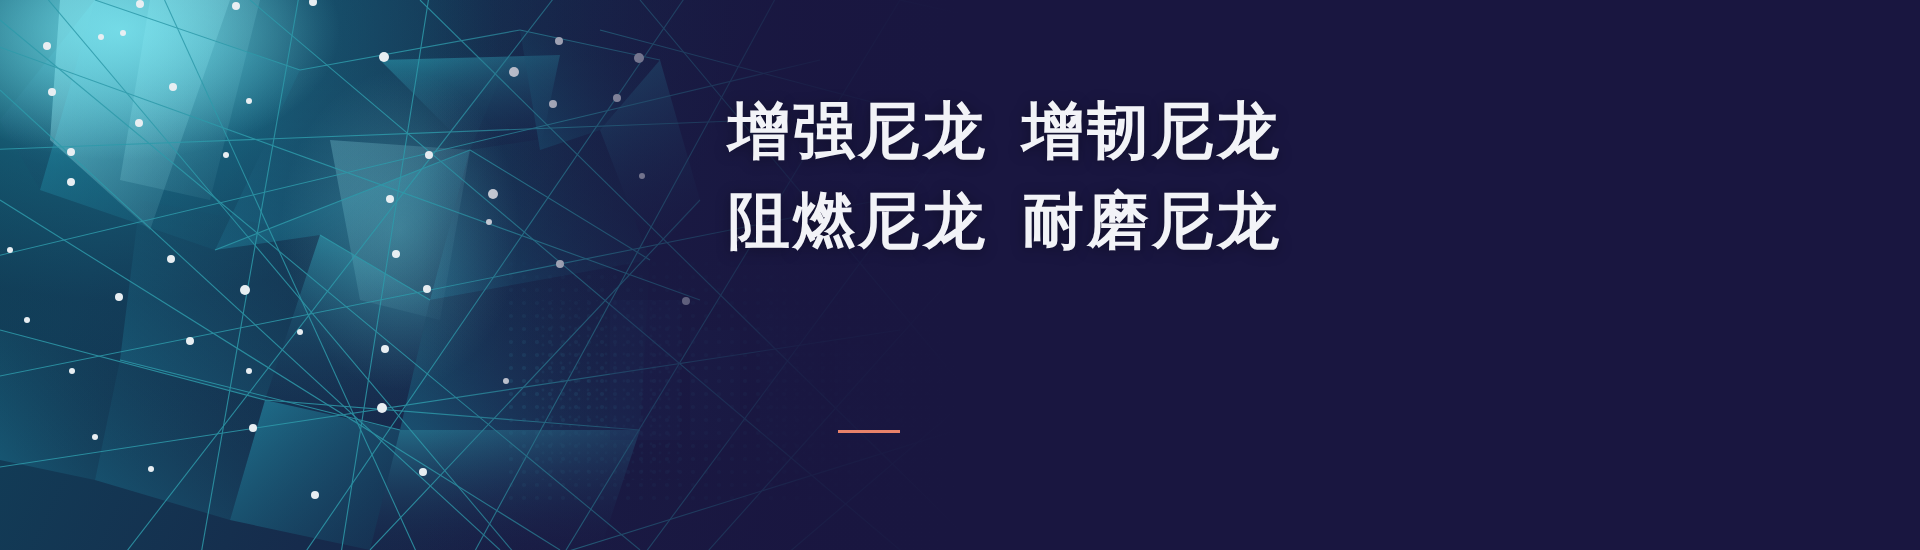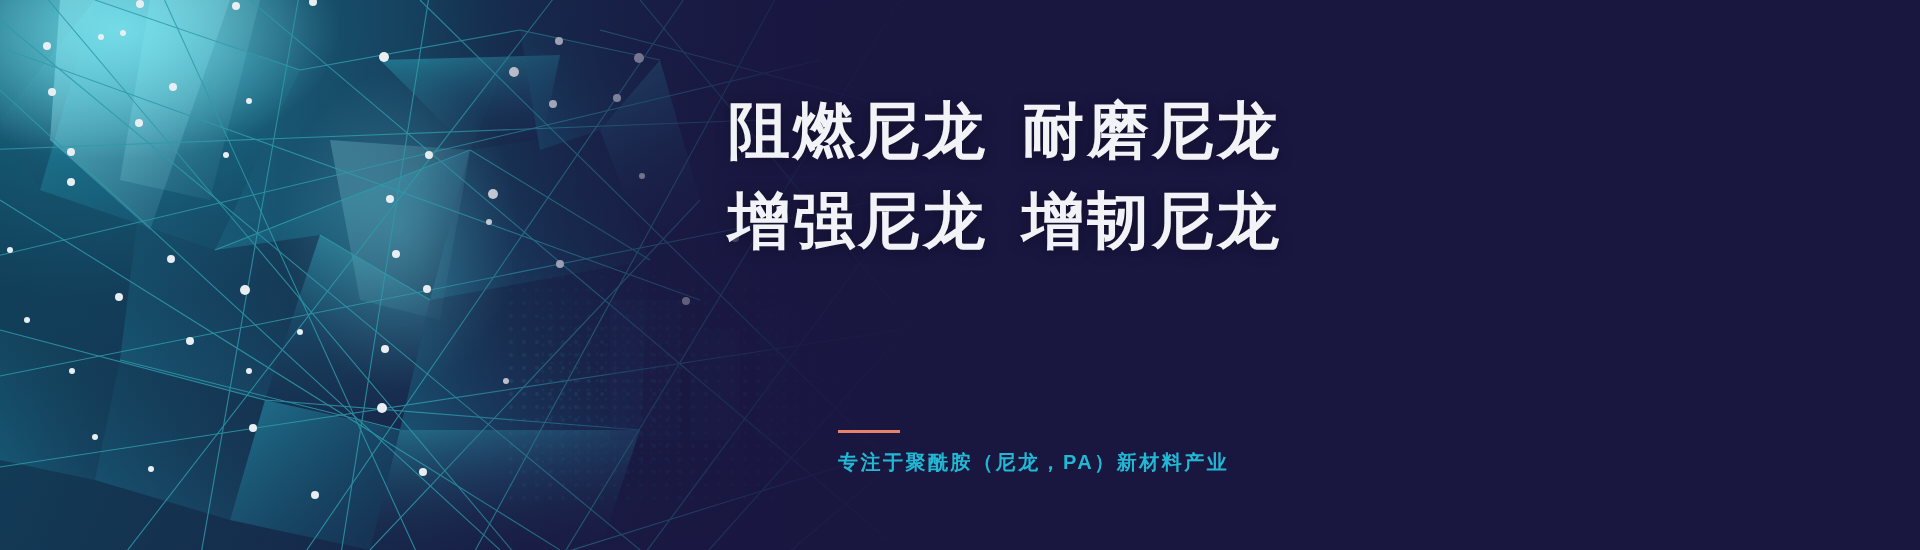--- a/index.html
+++ b/index.html
@@ -260,22 +260,21 @@
       <rect x="610" y="300" width="70" height="140" fill="#243a6b"></rect>
       <rect x="690" y="330" width="50" height="110" fill="#243a6b"></rect>
       <rect x="760" y="310" width="60" height="130" fill="#243a6b"></rect>
       <rect x="835" y="345" width="45" height="95" fill="#243a6b"></rect>
     </g>
   </svg>
 
   <div class="layer" id="bg-right-fade"></div>
 
   <div class="text-block">
+    <div class="headline"><span>增强尼龙</span><span class="gap"></span><span>增韧尼龙</span></div>
     <div class="headline"><span>阻燃尼龙</span><span class="gap"></span><span>耐磨尼龙</span></div>
-    <div class="headline"><span>增强尼龙</span><span class="gap"></span><span>增韧尼龙</span></div>
   </div>
 
   <div class="tagline-wrap">
     <div id="tagline-divider"></div>
-    <div id="tagline-text">专注于聚酰胺（尼龙，PA）新材料产业</div>
   </div>
 
 </div>
 
 </body></html>

